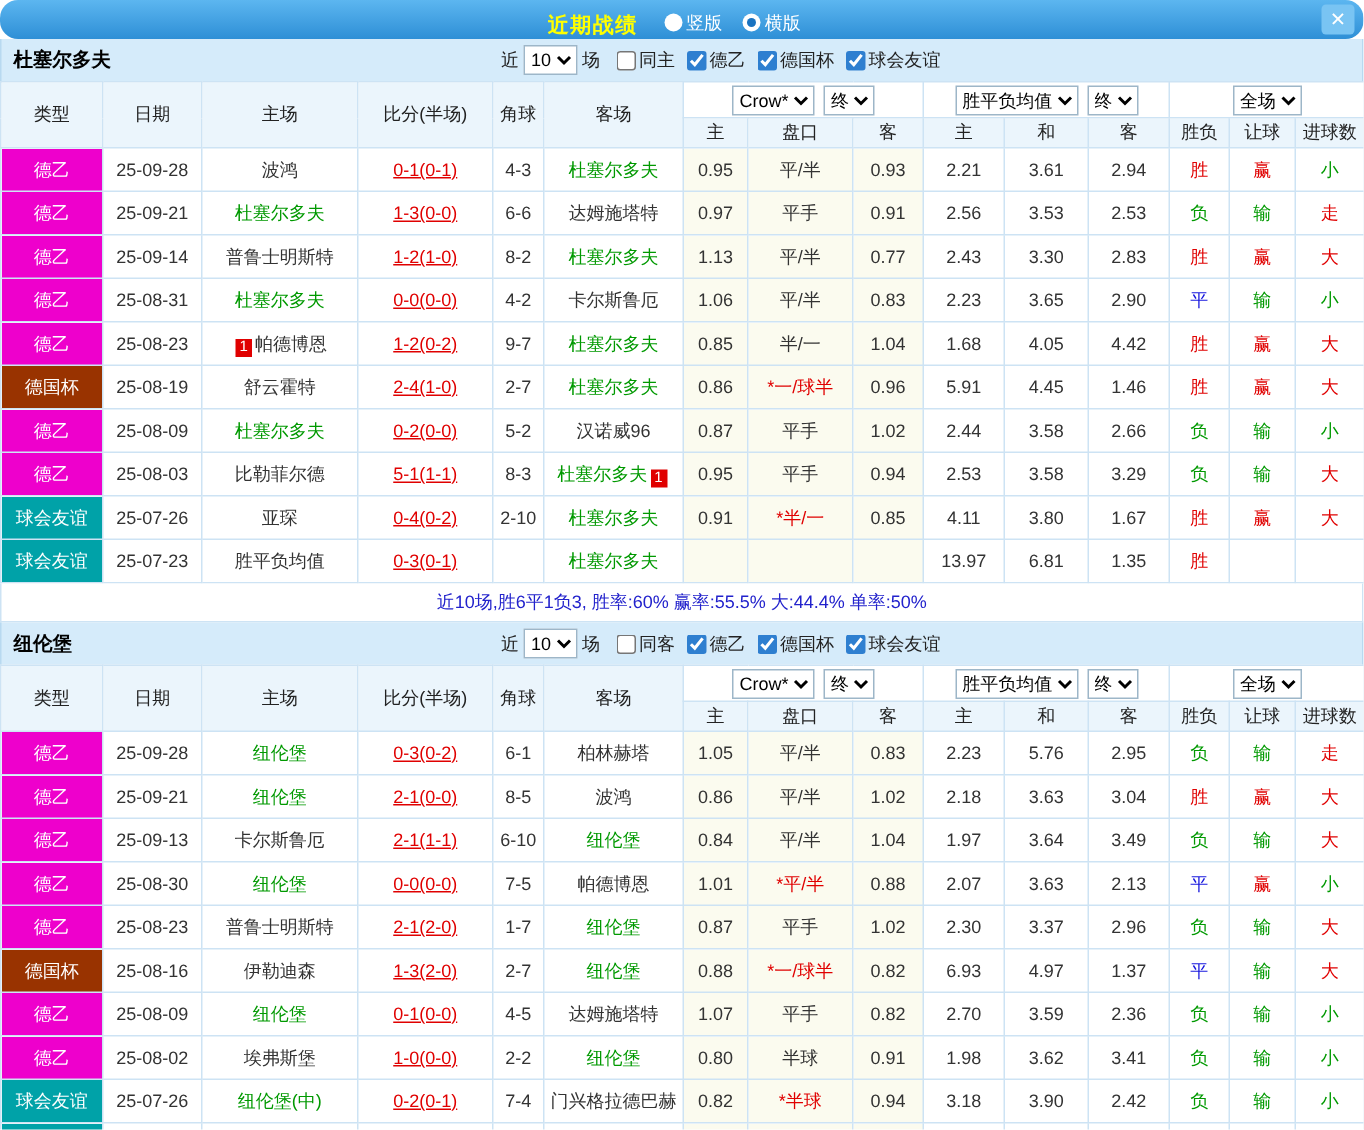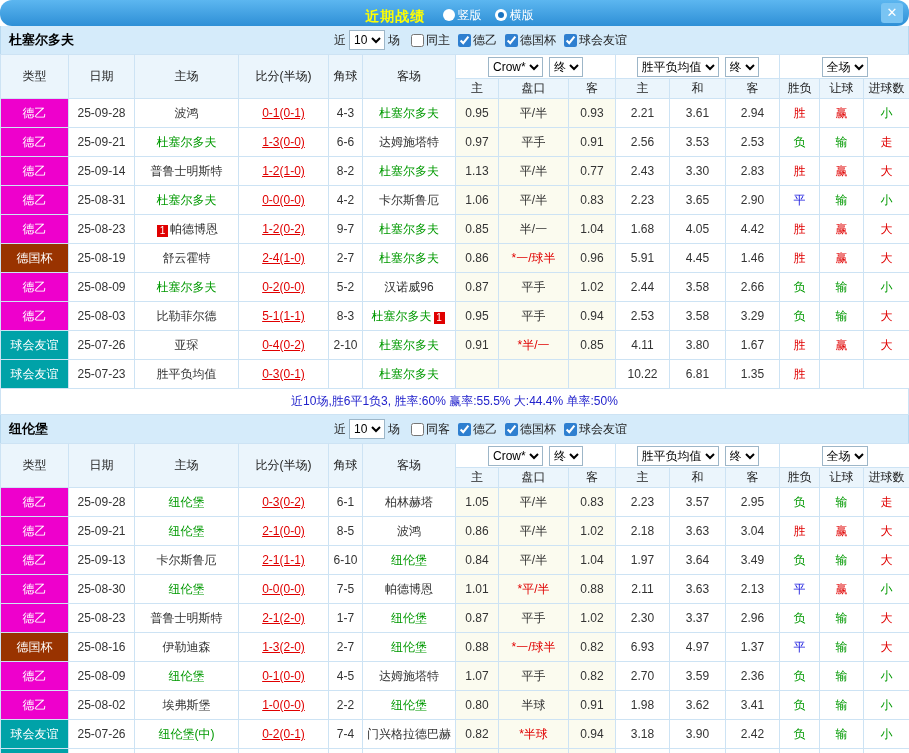--- a/index.html
+++ b/index.html
@@ -305,21 +305,21 @@
       <tr>
         <td class="lg l-fr">球会友谊</td>
         <td class="dt">25-07-23</td>
         <td class="team"><span>胜平负均值</span></td>
         <td class="score">0-3(0-1)</td>
         <td class="corner"></td>
         <td class="team"><span class="focus">杜塞尔多夫</span></td>
         <td class="odd tint"></td>
         <td class="tint"></td>
         <td class="odd tint"></td>
-        <td class="odd">10.22</td>
+        <td class="odd">13.97</td>
         <td class="odd">6.81</td>
         <td class="odd">1.35</td>
         <td class="res c-r">胜</td>
         <td class="res c-"></td>
         <td class="res c-"></td>
       </tr>
     </tbody>
 </table>
 <div class="summary">近10场,胜6平1负3, 胜率:60% 赢率:55.5% 大:44.4% 单率:50%</div>
 
@@ -408,21 +408,21 @@
         <td class="lg l-de2">德乙</td>
         <td class="dt">25-09-28</td>
         <td class="team"><span class="focus">纽伦堡</span></td>
         <td class="score">0-3(0-2)</td>
         <td class="corner">6-1</td>
         <td class="team"><span>柏林赫塔</span></td>
         <td class="odd tint">1.05</td>
         <td class="tint">平/半</td>
         <td class="odd tint">0.83</td>
         <td class="odd">2.23</td>
-        <td class="odd">3.57</td>
+        <td class="odd">5.76</td>
         <td class="odd">2.95</td>
         <td class="res c-g">负</td>
         <td class="res c-g">输</td>
         <td class="res c-r">走</td>
       </tr>
       <tr>
         <td class="lg l-de2">德乙</td>
         <td class="dt">25-09-21</td>
         <td class="team"><span class="focus">纽伦堡</span></td>
         <td class="score">2-1(0-0)</td>
@@ -458,21 +458,21 @@
       <tr>
         <td class="lg l-de2">德乙</td>
         <td class="dt">25-08-30</td>
         <td class="team"><span class="focus">纽伦堡</span></td>
         <td class="score">0-0(0-0)</td>
         <td class="corner">7-5</td>
         <td class="team"><span>帕德博恩</span></td>
         <td class="odd tint">1.01</td>
         <td class="tint c-r">*平/半</td>
         <td class="odd tint">0.88</td>
-        <td class="odd">2.11</td>
+        <td class="odd">2.07</td>
         <td class="odd">3.63</td>
         <td class="odd">2.13</td>
         <td class="res c-b">平</td>
         <td class="res c-r">赢</td>
         <td class="res c-g">小</td>
       </tr>
       <tr>
         <td class="lg l-de2">德乙</td>
         <td class="dt">25-08-23</td>
         <td class="team"><span>普鲁士明斯特</span></td>

